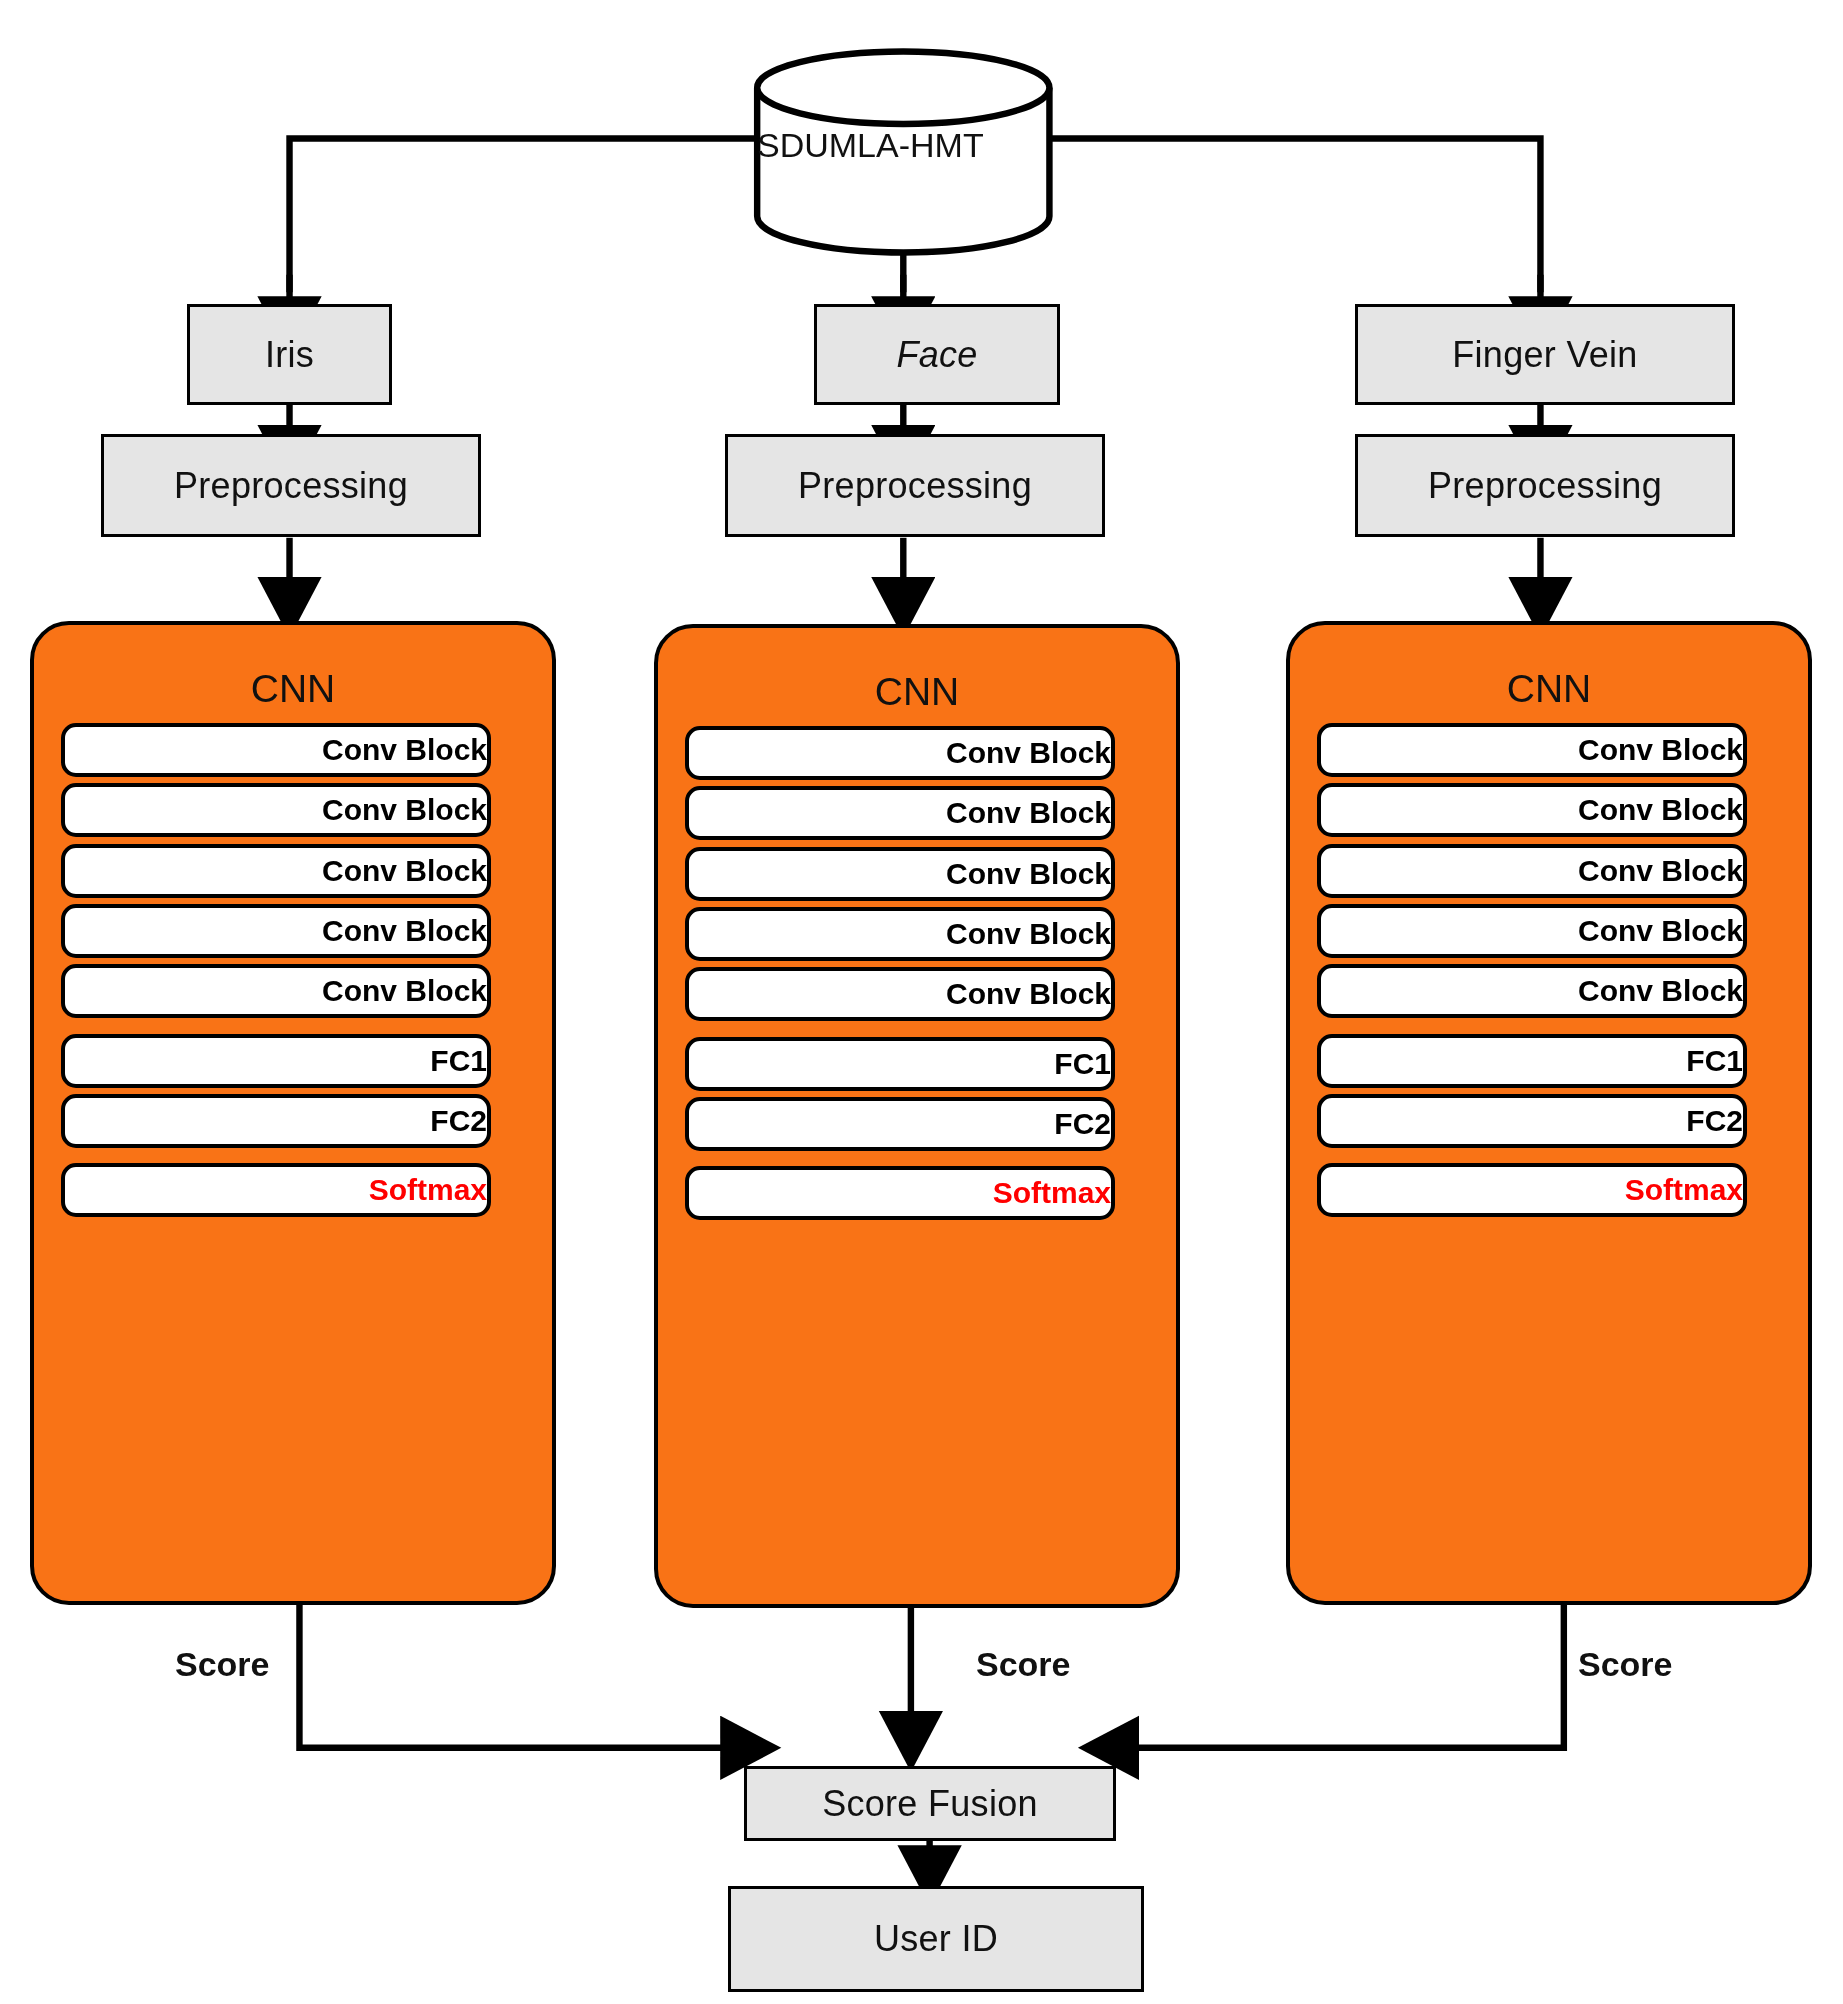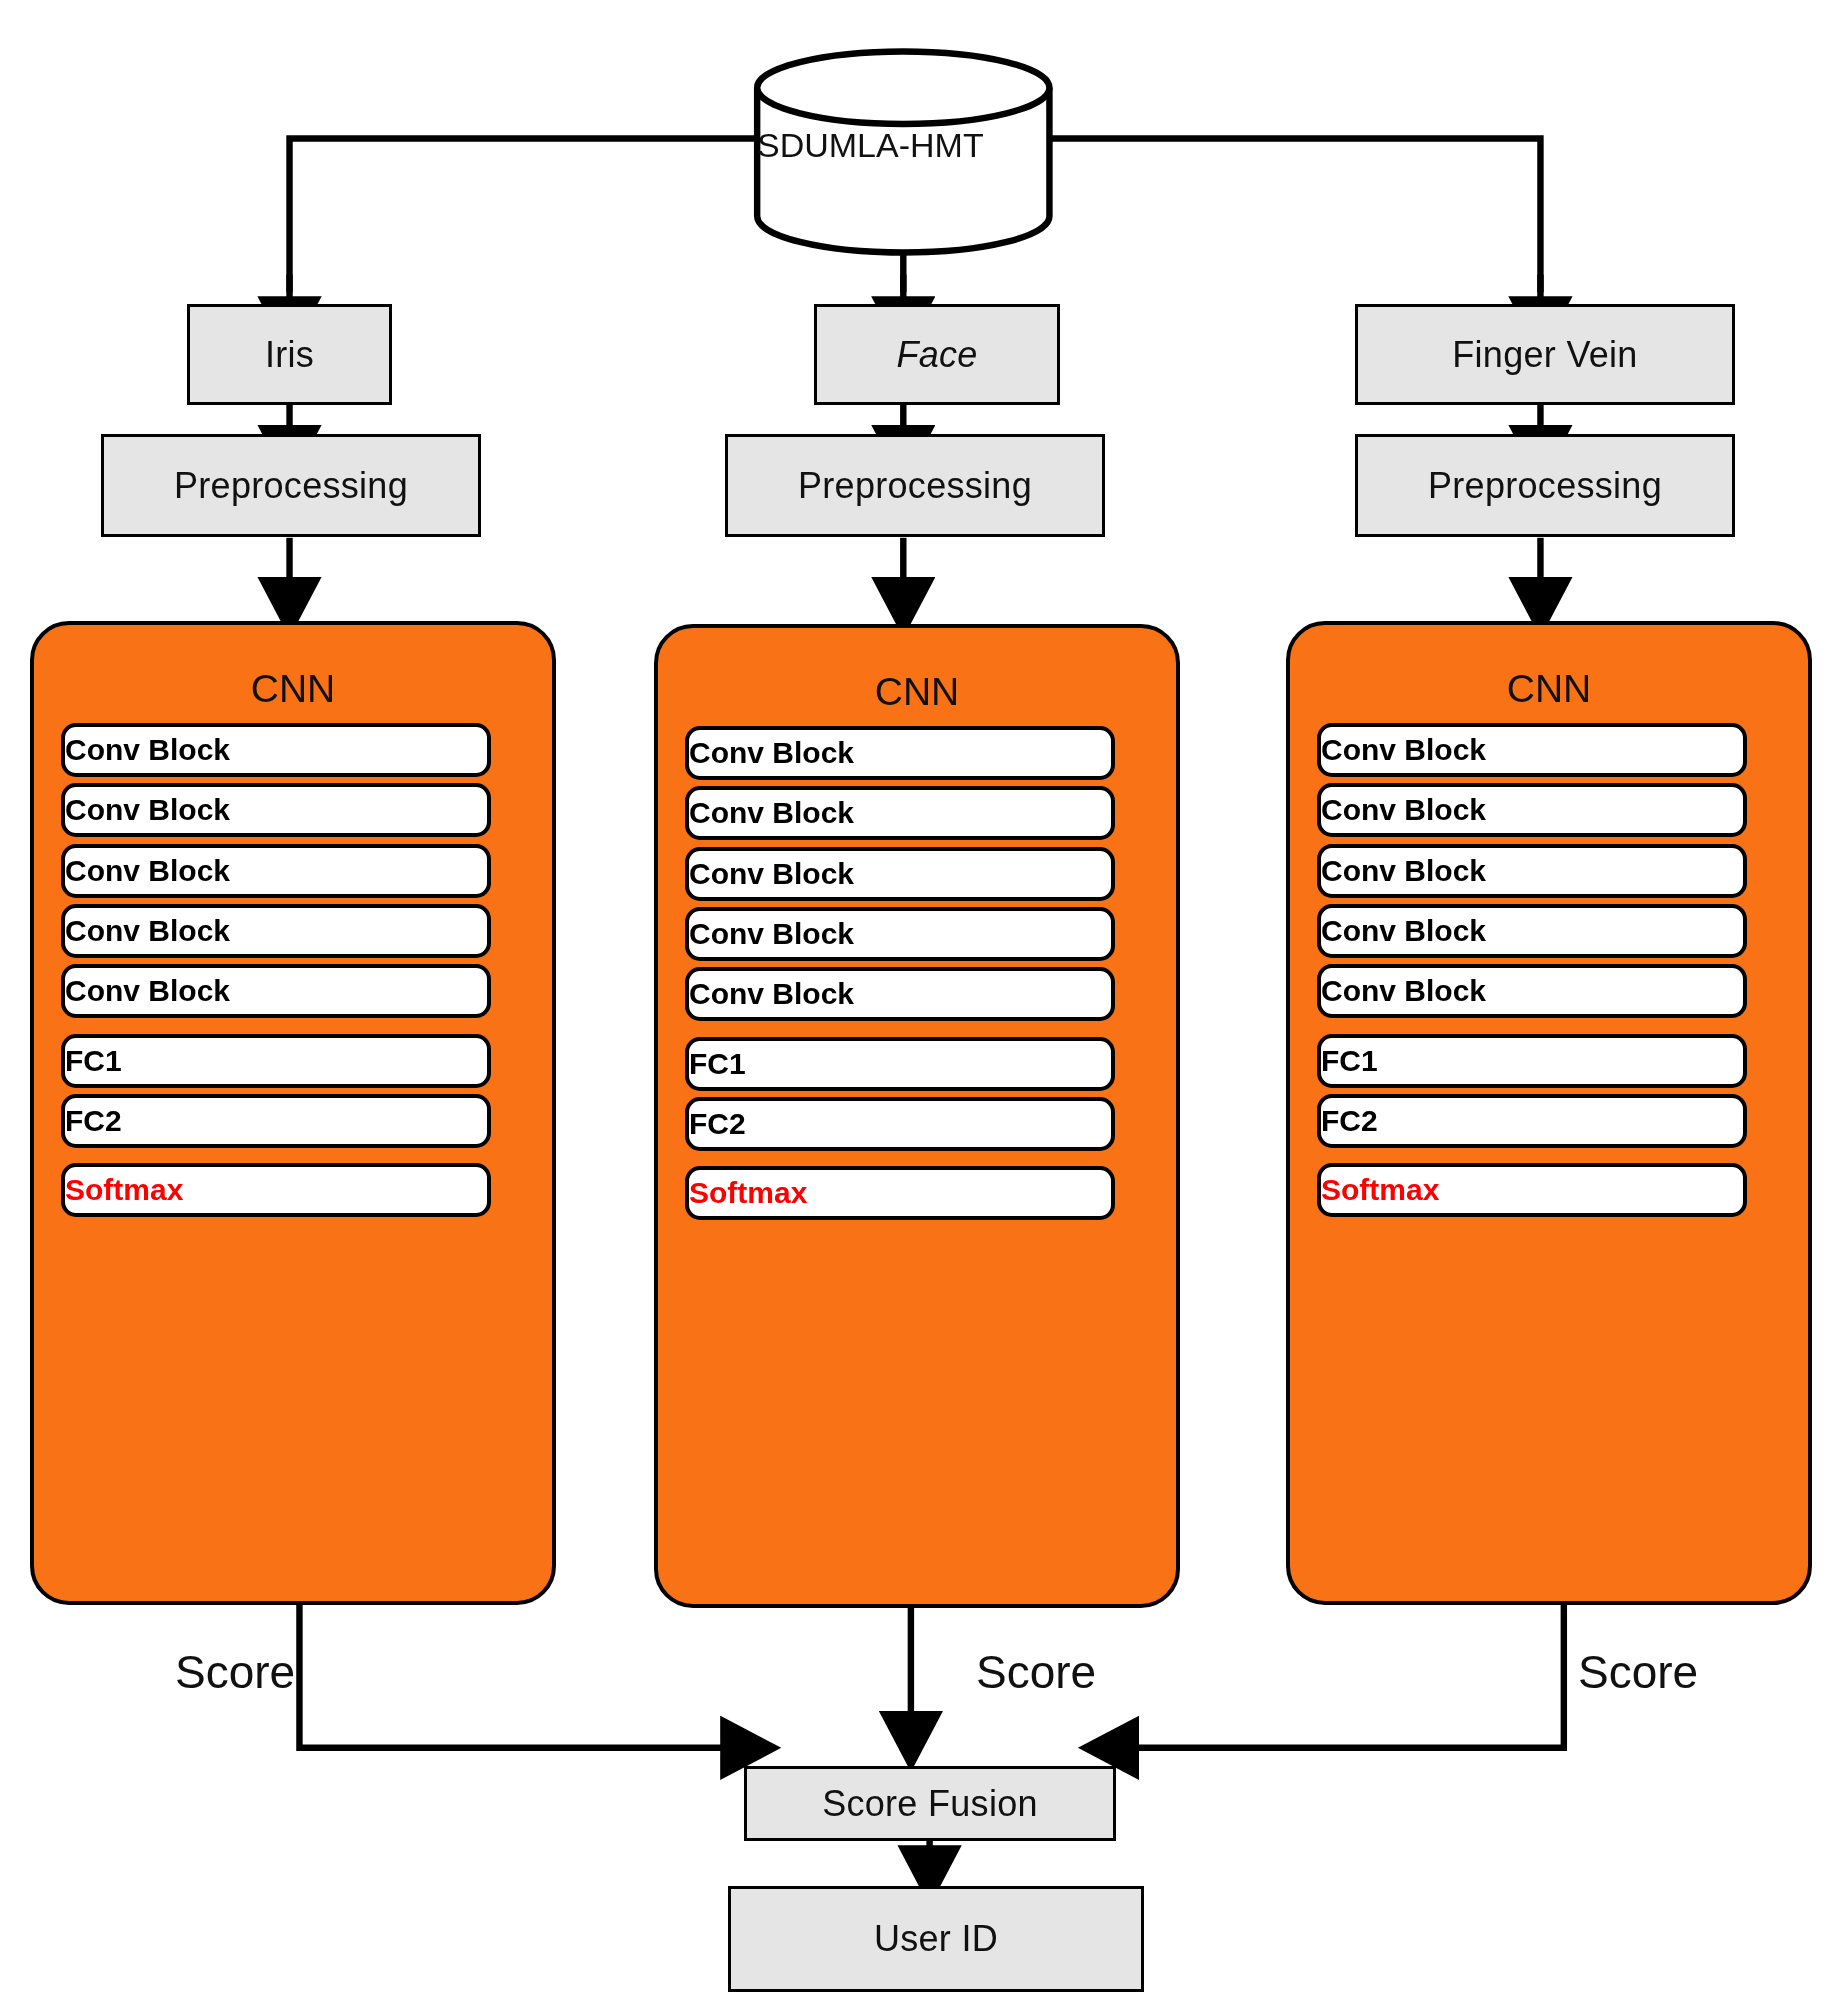--- a/index.html
+++ b/index.html
@@ -11,25 +11,25 @@
         background:#e5e5e5;border:3.5px solid #000;text-align:center;}
   .node span{display:block;line-height:1;}
 
   .plain-label{font-size:36px;color:#111;font-weight:400;letter-spacing:0.3px;}
 
   .cnn-panel{position:absolute;box-sizing:border-box;background:#f97316;border:4.1px solid #000;
              border-radius:39px;}
   .cnn-title{position:absolute;width:100%;text-align:center;font-size:39px;color:#111;font-weight:400;}
 
   .layer{position:absolute;box-sizing:border-box;background:#fff;border:4.1px solid #000;
-         border-radius:15px;display:flex;align-items:center;justify-content:flex-start;}
+         border-radius:15px;display:flex;align-items:center;justify-content:flex-end;}
   .layer span{font-size:30px;font-weight:700;color:#000;line-height:1;}
   .layer.softmax span{color:#ff0000;}
 
-  .edge-label{position:absolute;font-size:46px;color:#111;font-weight:400;white-space:nowrap;}
+  .edge-label{position:absolute;font-size:34px;color:#111;font-weight:700;white-space:nowrap;}
 
   .db-label{position:absolute;font-size:34px;color:#111;white-space:nowrap;}
 </style>
 </head>
 <body>
 
 <div id="stage">
 
   <svg class="wires" viewBox="0 0 3154 3430">
     <defs>

